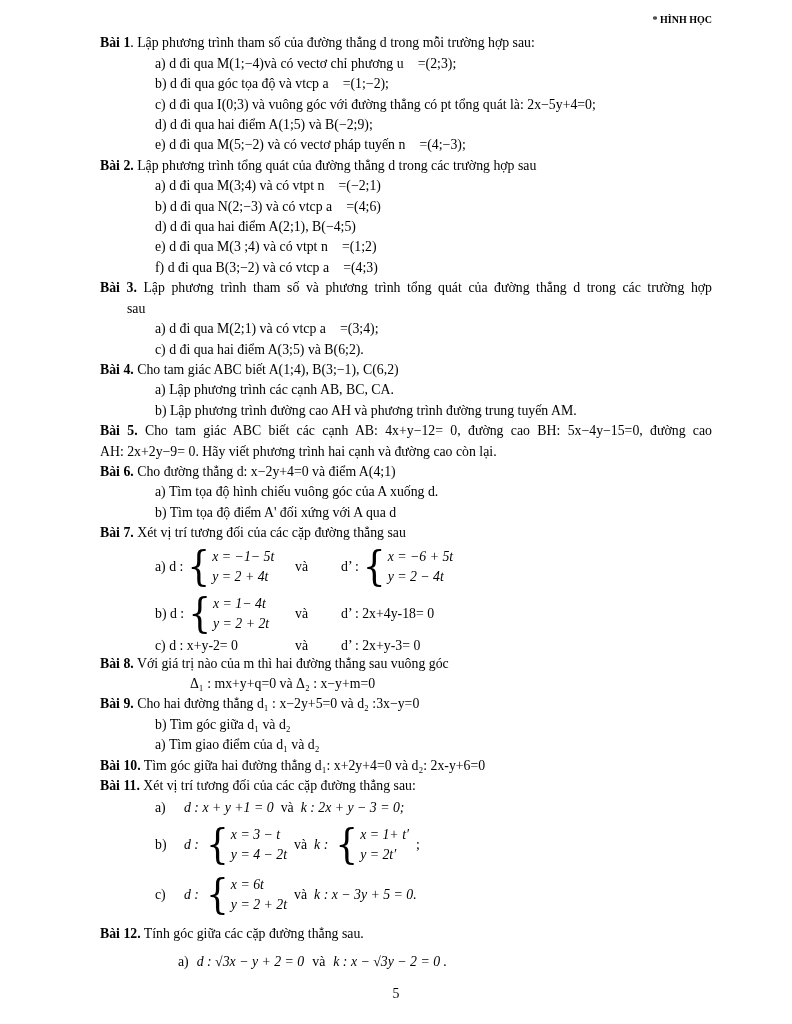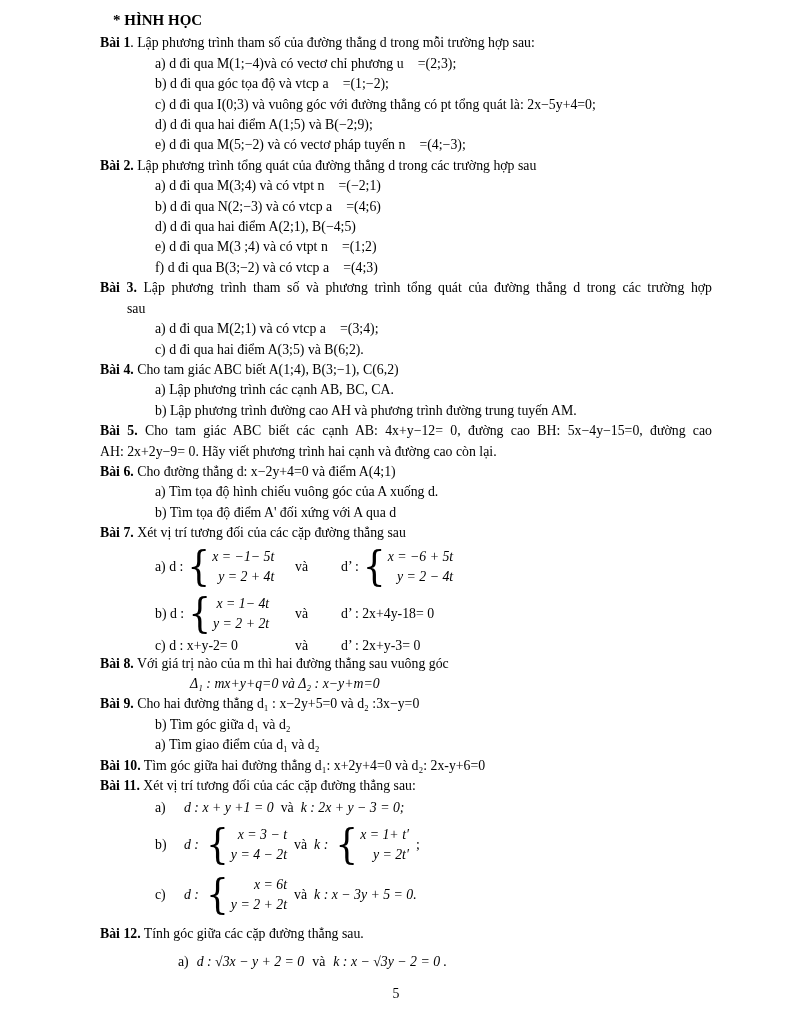--- a/index.html
+++ b/index.html
@@ -3,38 +3,38 @@
 <meta charset="utf-8">
 <style>
   html,body { margin:0; padding:0; background:#ffffff; }
   .page {
     width:792px; height:1024px; background:#ffffff; color:#000;
     font-family:"Liberation Serif","DejaVu Serif",serif;
     font-size:13.8px; position:relative; overflow:hidden;
   }
   .content { position:absolute; left:100px; top:10px; width:612px; }
   p { margin:0; line-height:20.4px; }
-  .title { font-weight:bold; font-size:15px; padding-left:13px; margin-bottom:3px; }
+  .title { font-weight:bold; font-size:10px; padding-left:13px; margin-bottom:3px;text-align:right; }
   .b { font-weight:bold;text-align:right; }
   .it { padding-left:55px; }
   .just { text-align:justify; text-align-last:justify; }
   .ind27 { padding-left:27px; }
-  .d8 { padding-left:90px;font-style:italic; }
+  .d8 { padding-left:90px; }
   .m { font-style:italic; }
   
   .sysrow { display:flex; align-items:center; padding-left:55px; }
   .h47 { height:47px; }
   .h50 { height:50px; }
   .g1 { width:140px; display:flex; align-items:center; gap:4px; }
   .g2 { display:flex; align-items:center; gap:4px; }
   .va { width:46px; }
   .sys { display:inline-flex; align-items:center; }
   .brace { font-family:"DejaVu Serif",serif; font-size:36px; line-height:1;
            display:inline-block; transform:scaleY(1.12); margin-right:2px; font-weight:400; }
-  .col { display:inline-flex; flex-direction:column;text-align:right; }
+  .col { display:inline-flex; flex-direction:column; }
   .col span { line-height:20px; }
   .b11 { display:flex; align-items:center; padding-left:55px; gap:7px; }
   .lab { width:22px; flex:none; }
   .b12it { padding-left:78px; margin:7px 0 8px; }
   .sp { display:inline-block; width:8px; }
   .pgnum { position:absolute; bottom:22px; left:0; width:100%; text-align:center; font-size:13.8px; }
 </style>
 </head>
 <body>
 

